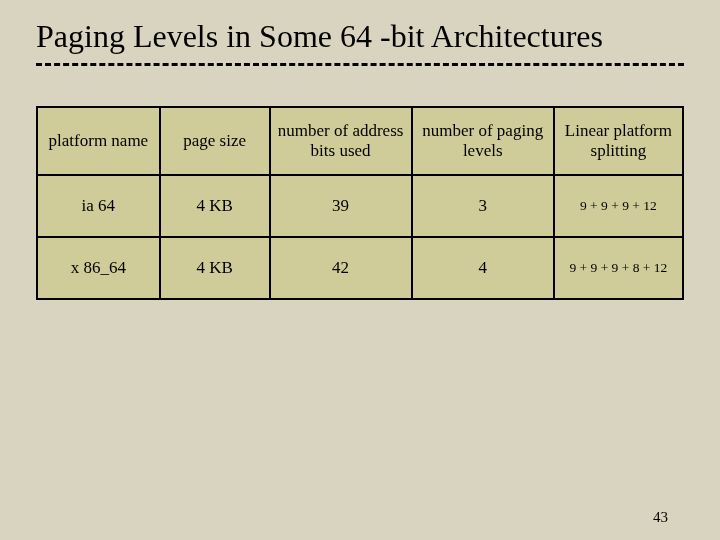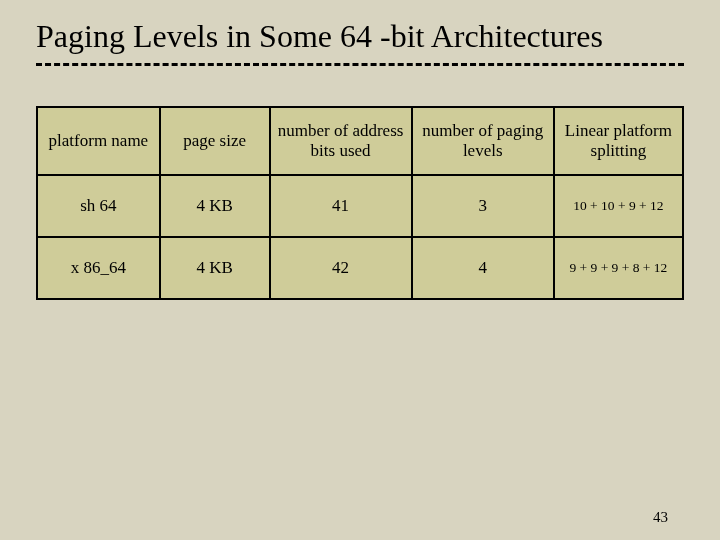--- a/index.html
+++ b/index.html
@@ -89,25 +89,25 @@
       <tr>
         <th>platform name</th>
         <th>page size</th>
         <th>number of address bits used</th>
         <th>number of paging levels</th>
         <th>Linear platform splitting</th>
       </tr>
     </thead>
     <tbody>
       <tr>
-        <td>sh 64</td>
+        <td>ia 64</td>
         <td>4 KB</td>
-        <td>41</td>
+        <td>39</td>
         <td>3</td>
-        <td class="split">10 + 10 + 9 + 12</td>
+        <td class="split">9 + 9 + 9 + 12</td>
       </tr>
       <tr>
         <td>x 86_64</td>
         <td>4 KB</td>
         <td>42</td>
         <td>4</td>
         <td class="split">9 + 9 + 9 + 8 + 12</td>
       </tr>
     </tbody>
   </table>

